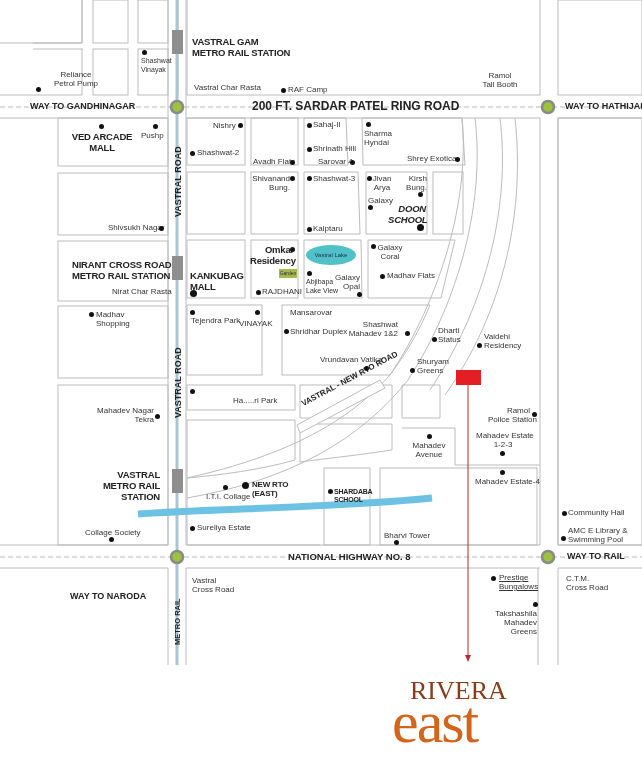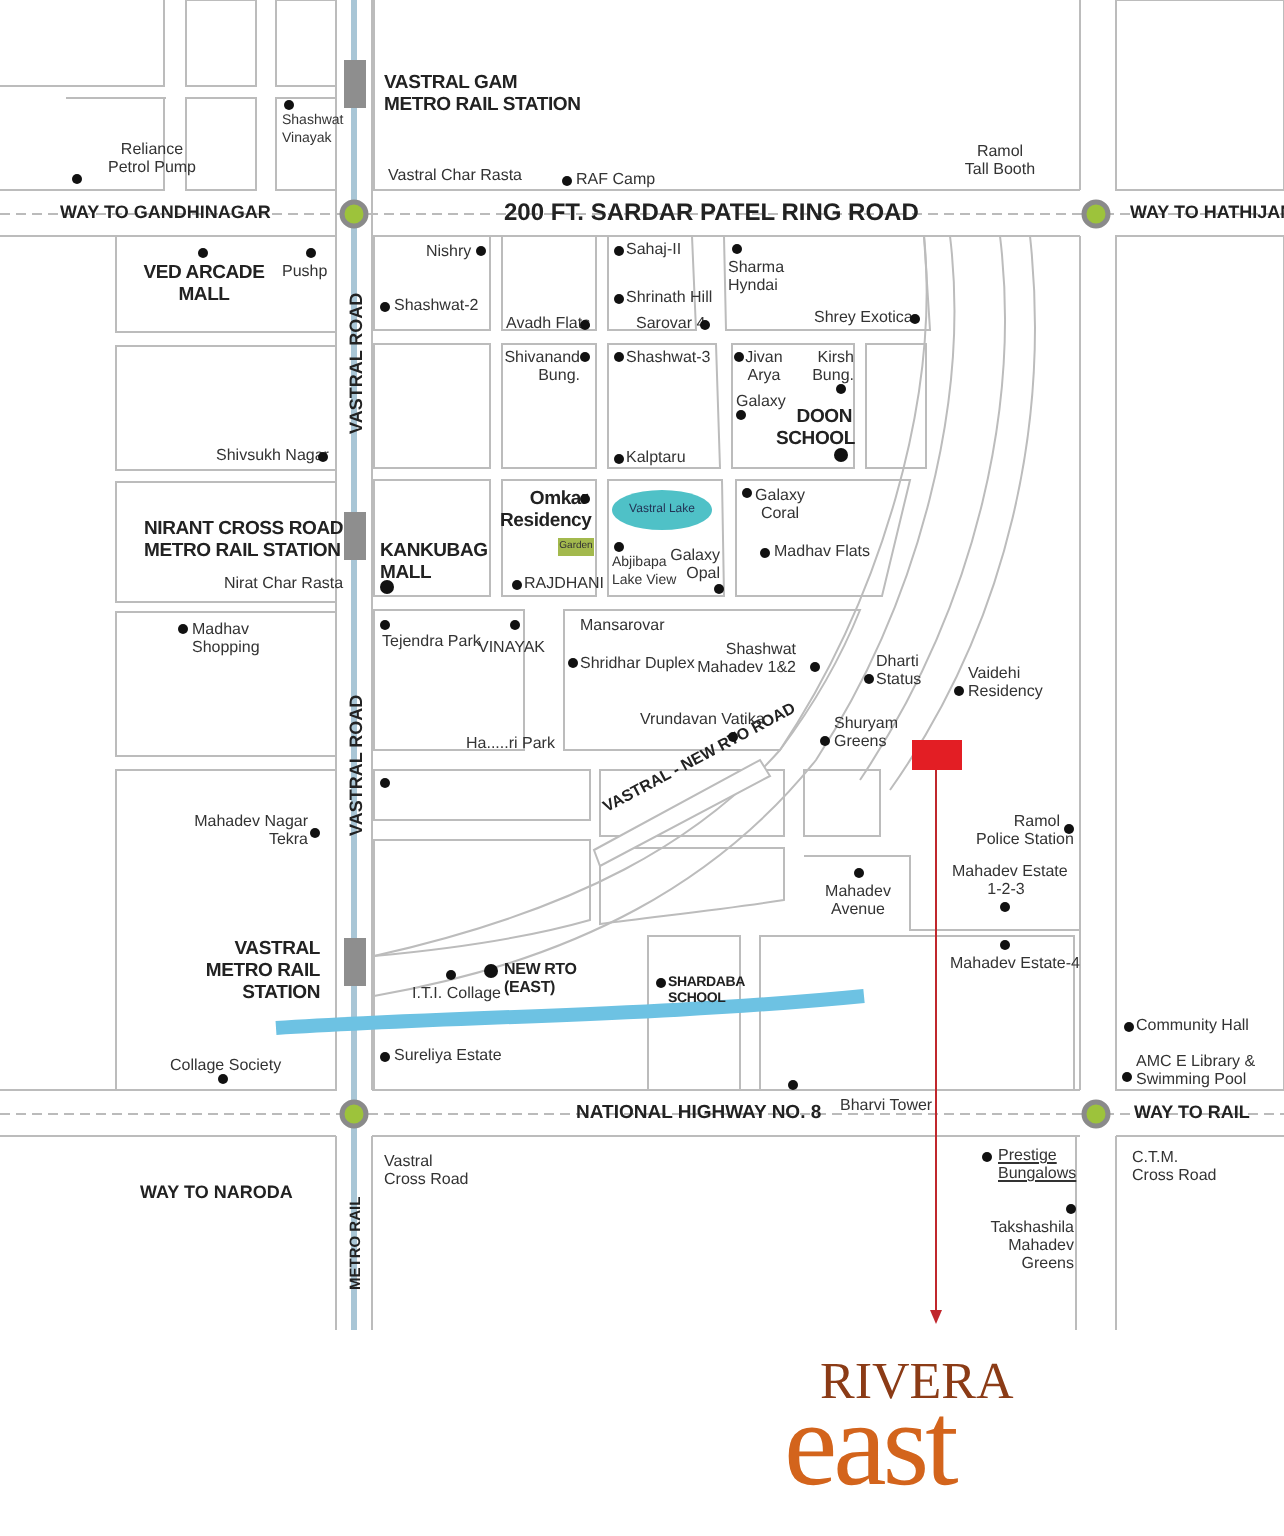--- a/index.html
+++ b/index.html
@@ -189,21 +189,21 @@
 <div class="dot" style="left:307px;top:227px;"></div>
 <div class="lbl" style="left:313px;top:224px;">Kalptaru</div>
 <div class="dot" style="left:367px;top:176px;"></div>
 <div class="lbl c" style="left:368px;top:174px;width:28px;">Jivan
 Arya</div>
 <div class="lbl r" style="left:395px;top:174px;width:32px;">Kirsh
 Bung.</div>
 <div class="dot" style="left:418px;top:192px;"></div>
 <div class="lbl" style="left:368px;top:196px;">Galaxy</div>
 <div class="dot" style="left:368px;top:205px;"></div>
-<div class="lbl bold r" style="left:388px;top:203px;width:38px;">DOON
+<div class="lbl bold r" style="left:388px;top:203px;width:38px;font-style:italic;">DOON
 SCHOOL</div>
 <div class="dot big" style="left:417px;top:224px;"></div>
 <div class="lbl bold" style="left:190px;top:270px;">KANKUBAG
 MALL</div>
 <div class="dot big" style="left:190px;top:290px;"></div>
 <div class="lbl bold r" style="left:250px;top:244px;width:44px;">Omkar
 Residency</div>
 <div class="dot" style="left:290px;top:247px;"></div>
 <div class="garden">Garden</div>
 <div class="dot" style="left:256px;top:290px;"></div>
@@ -236,21 +236,21 @@
 <div class="lbl" style="left:438px;top:326px;">Dharti
 Status</div>
 <div class="dot" style="left:432px;top:337px;"></div>
 <div class="lbl" style="left:417px;top:357px;">Shuryam
 Greens</div>
 <div class="dot" style="left:410px;top:368px;"></div>
 <div class="lbl" style="left:484px;top:332px;">Vaidehi
 Residency</div>
 <div class="dot" style="left:477px;top:343px;"></div>
 <div class="dot" style="left:190px;top:389px;"></div>
-<div class="lbl" style="left:196px;top:367px;padding-left:37px;">Ha.....ri Park</div>
+<div class="lbl" style="left:196px;top:396px;padding-left:37px;">Ha.....ri Park</div>
 <div class="lbl r" style="left:488px;top:406px;width:42px;">Ramol
 Police Station</div>
 <div class="dot" style="left:532px;top:412px;"></div>
 <div class="lbl c" style="left:476px;top:431px;width:54px;">Mahadev Estate
 1-2-3</div>
 <div class="dot" style="left:500px;top:451px;"></div>
 <div class="dot" style="left:427px;top:434px;"></div>
 <div class="lbl c" style="left:411px;top:441px;width:36px;">Mahadev
 Avenue</div>
 <div class="dot" style="left:500px;top:470px;"></div>
@@ -258,21 +258,21 @@
 <div class="dot" style="left:223px;top:485px;"></div>
 <div class="lbl" style="left:206px;top:492px;">I.T.I. Collage</div>
 <div class="dot big" style="left:242px;top:482px;"></div>
 <div class="lbl bold" style="left:252px;top:480px;font-size:8px;line-height:9px;">NEW RTO
 (EAST)</div>
 <div class="dot" style="left:328px;top:489px;"></div>
 <div class="lbl bold" style="left:334px;top:488px;font-size:7px;line-height:8px;">SHARDABA
 SCHOOL</div>
 <div class="dot" style="left:190px;top:526px;"></div>
 <div class="lbl" style="left:197px;top:523px;">Sureliya Estate</div>
-<div class="lbl" style="left:384px;top:548px;margin-left:36px;">Bharvi Tower</div>
+<div class="lbl" style="left:384px;top:531px;">Bharvi Tower</div>
 <div class="dot" style="left:394px;top:540px;"></div>
 <div class="dot" style="left:562px;top:511px;"></div>
 <div class="lbl" style="left:568px;top:508px;">Community Hall</div>
 <div class="lbl" style="left:568px;top:526px;">AMC E Library &amp;
 Swimming Pool</div>
 <div class="dot" style="left:561px;top:536px;"></div>
 
 <div class="lbl" style="left:192px;top:576px;">Vastral
 Cross Road</div>
 <div class="dot" style="left:491px;top:576px;"></div>

